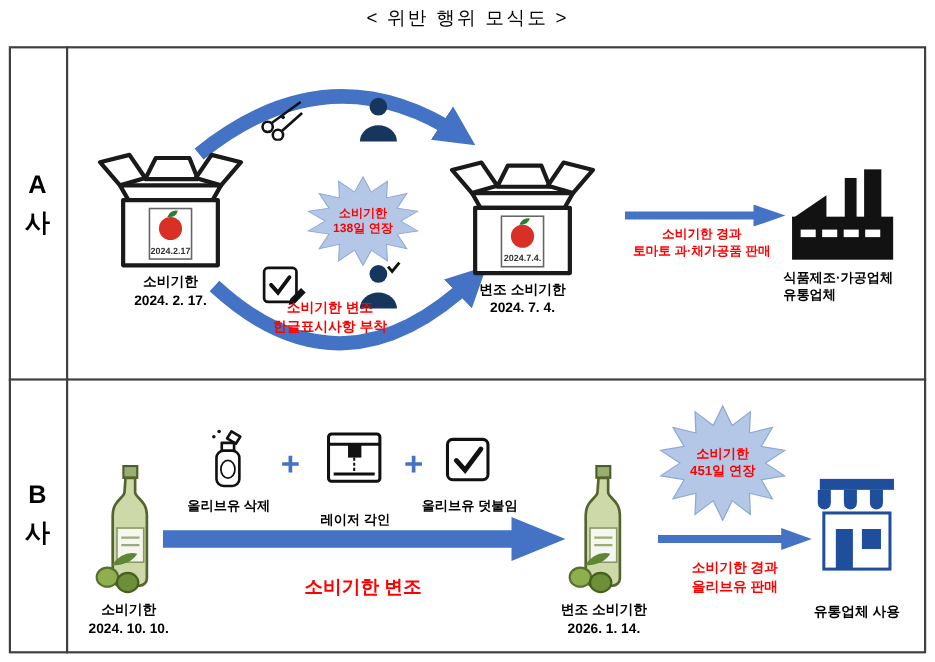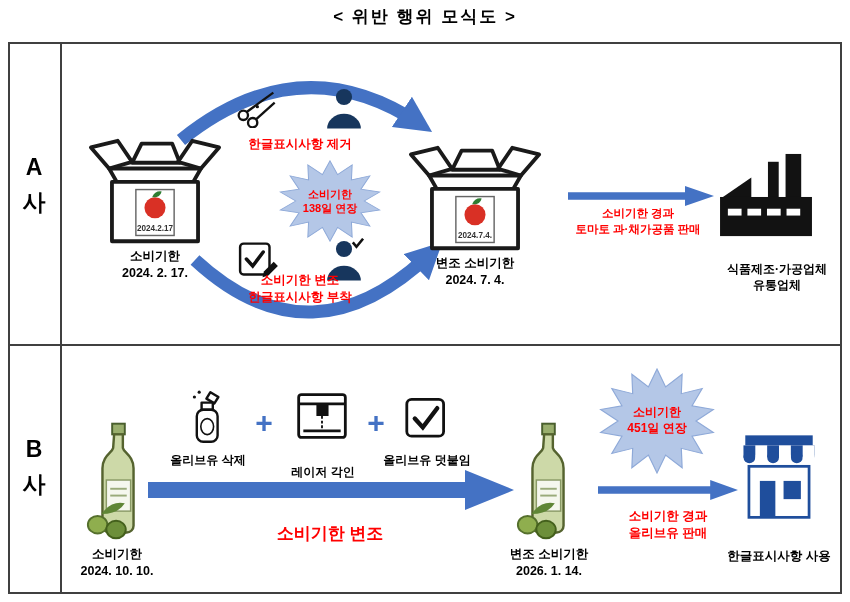--- a/index.html
+++ b/index.html
@@ -1,19 +1,19 @@
 <!DOCTYPE html>
 <html><head>
 <meta charset="utf-8">
 <style>
   * { box-sizing: border-box; }
   body { margin: 0; background: #ffffff; font-family: "Liberation Sans", "DejaVu Sans", sans-serif; }
   .page { position: relative; width: 850px; height: 602px; background: #ffffff; overflow: hidden; }
   .abs { position: absolute; }
-  .title { left: 0; top: 5px; width: 100%; text-align: center; font-size: 17px; font-weight: bold; letter-spacing: 2px; color: #000; }
+  .title { left: 0; top: 5px; width: 100%; text-align: center; font-size: 17px; font-weight: normal; letter-spacing: 2px; color: #000; }
   .frame { left: 8px; top: 42px; width: 834px; height: 552px; border: 2px solid #404040; }
   .row-divider { left: 8px; top: 344px; width: 834px; height: 0; border-top: 2px solid #404040; }
   .col-divider { left: 60px; top: 42px; width: 0; height: 552px; border-left: 2px solid #404040; }
   .company { left: 8px; width: 52px; text-align: center; font-size: 23px; font-weight: bold; white-space: pre-line; line-height: 1.5; color: #000; }
   .cap { font-weight: bold; font-size: 12.5px; color: #000; text-align: center; white-space: pre-line; line-height: 1.35; }
   .cap.small { font-size: 12px; }
   .red { color: #ff0000; }
   .big-red { font-size: 17px; font-weight: bold; color: #ff0000; text-align: center; }
   .plus { color: #4472c4; font-size: 30px; font-weight: bold; text-align: center; line-height: 1; }
   .star-wrap { display: flex; align-items: center; justify-content: center; }
@@ -70,21 +70,20 @@
       <circle cx="25" cy="52" r="7"></circle>
       <line x1="16" y1="36" x2="56" y2="7"></line>
       <line x1="30" y1="47" x2="58" y2="22"></line>
     </g>
     <circle cx="32" cy="28" r="2.5" fill="#111"></circle>
   </svg>
   <svg class="abs" style="left:322px;top:86px;width:44px;height:44px" viewBox="0 0 60 60">
     <circle cx="30" cy="15" r="11" fill="#17365d"></circle>
     <path d="M7,58 a23,20 0 0 1 46,0 z" fill="#17365d"></path>
   </svg>
-  <div class="abs cap red" style="left:225px;top:136px;width:150px">한글표시사항 제거</div>
 
   <div class="abs star-wrap" style="left:278px;top:160px;width:104px;height:82px">
     <svg class="star-svg" viewBox="0 0 100 100" preserveAspectRatio="none">
       <polygon class="star" fill="#b4c7e7" stroke="#8ea9d8" stroke-width="1" points="50.0,1.0 57.3,17.8 71.3,5.9 70.6,24.2 88.3,19.4 79.7,35.7 97.8,39.1 83.0,50.0 97.8,60.9 79.7,64.3 88.3,80.6 70.6,75.8 71.3,94.1 57.3,82.2 50.0,99.0 42.7,82.2 28.7,94.1 29.4,75.8 11.7,80.6 20.3,64.3 2.2,60.9 17.0,50.0 2.2,39.1 20.3,35.7 11.7,19.4 29.4,24.2 28.7,5.9 42.7,17.8"></polygon>
     </svg>
     <div class="star-text">소비기한
 138일 연장</div>
   </div>
 
   <svg class="abs" style="left:238px;top:238px;width:42px;height:42px" viewBox="0 0 60 60">
@@ -131,21 +130,21 @@
       <polygon points="8,48 40,26 40,48"></polygon>
       <rect x="8" y="46" width="94" height="40"></rect>
     </g>
     <g fill="#ffffff">
       <rect x="16" y="58" width="14" height="7"></rect>
       <rect x="36" y="58" width="14" height="7"></rect>
       <rect x="56" y="58" width="14" height="7"></rect>
       <rect x="76" y="58" width="14" height="7"></rect>
     </g>
   </svg>
-  <div class="abs cap small" style="left:712px;top:261px;width:130px;text-align:center">식품제조·가공업체
+  <div class="abs cap small" style="left:712px;top:244px;width:130px;text-align:left">식품제조·가공업체
 유통업체</div>
 
   <svg class="abs" style="left:84px;top:420px;width:68px;height:122px" viewBox="0 0 70 122">
     <rect x="29" y="2" width="13" height="11" fill="#9aaf6e" stroke="#4a5f2e" stroke-width="2"></rect>
     <path d="M31,13 h9 v14 c1,5 11,8 11,21 v59 a7,7 0 0 1 -7,7 H26 a7,7 0 0 1 -7,-7 V48 c0,-13 10,-16 11,-21 z" fill="#cdd9a8" stroke="#55632f" stroke-width="2.5"></path>
     <rect x="23" y="60" width="25" height="32" fill="#f5f7ee" stroke="#8a9a66" stroke-width="1.5"></rect>
     <line x1="27" y1="69" x2="44" y2="69" stroke="#9aab7a" stroke-width="2"></line>
     <line x1="27" y1="76" x2="44" y2="76" stroke="#9aab7a" stroke-width="2"></line>
     <path d="M18,95 q10,-14 24,-11 q-7,11 -24,11" fill="#5f8636"></path>
     <ellipse cx="14" cy="106" rx="10" ry="9" fill="#8fae4e" stroke="#55702c" stroke-width="2"></ellipse>
@@ -238,15 +237,15 @@
     </g>
     <g fill="#ffffff">
       <circle cx="25.5" cy="26" r="6.5"></circle>
       <circle cx="51.5" cy="26" r="6.5"></circle>
       <circle cx="77.5" cy="26" r="6.5"></circle>
     </g>
     <rect x="12" y="36" width="66" height="56" fill="#ffffff" stroke="#1f4e9c" stroke-width="3"></rect>
     <rect x="24" y="52" width="17" height="40" fill="#1f4e9c"></rect>
     <rect x="50" y="52" width="19" height="20" fill="#1f4e9c"></rect>
   </svg>
-  <div class="abs cap" style="left:716px;top:548px;width:126px">한글표시사항 사용</div>
+  <div class="abs cap" style="left:716px;top:548px;width:126px">유통업체 사용</div>
 
 </div>
 
 </body></html>

